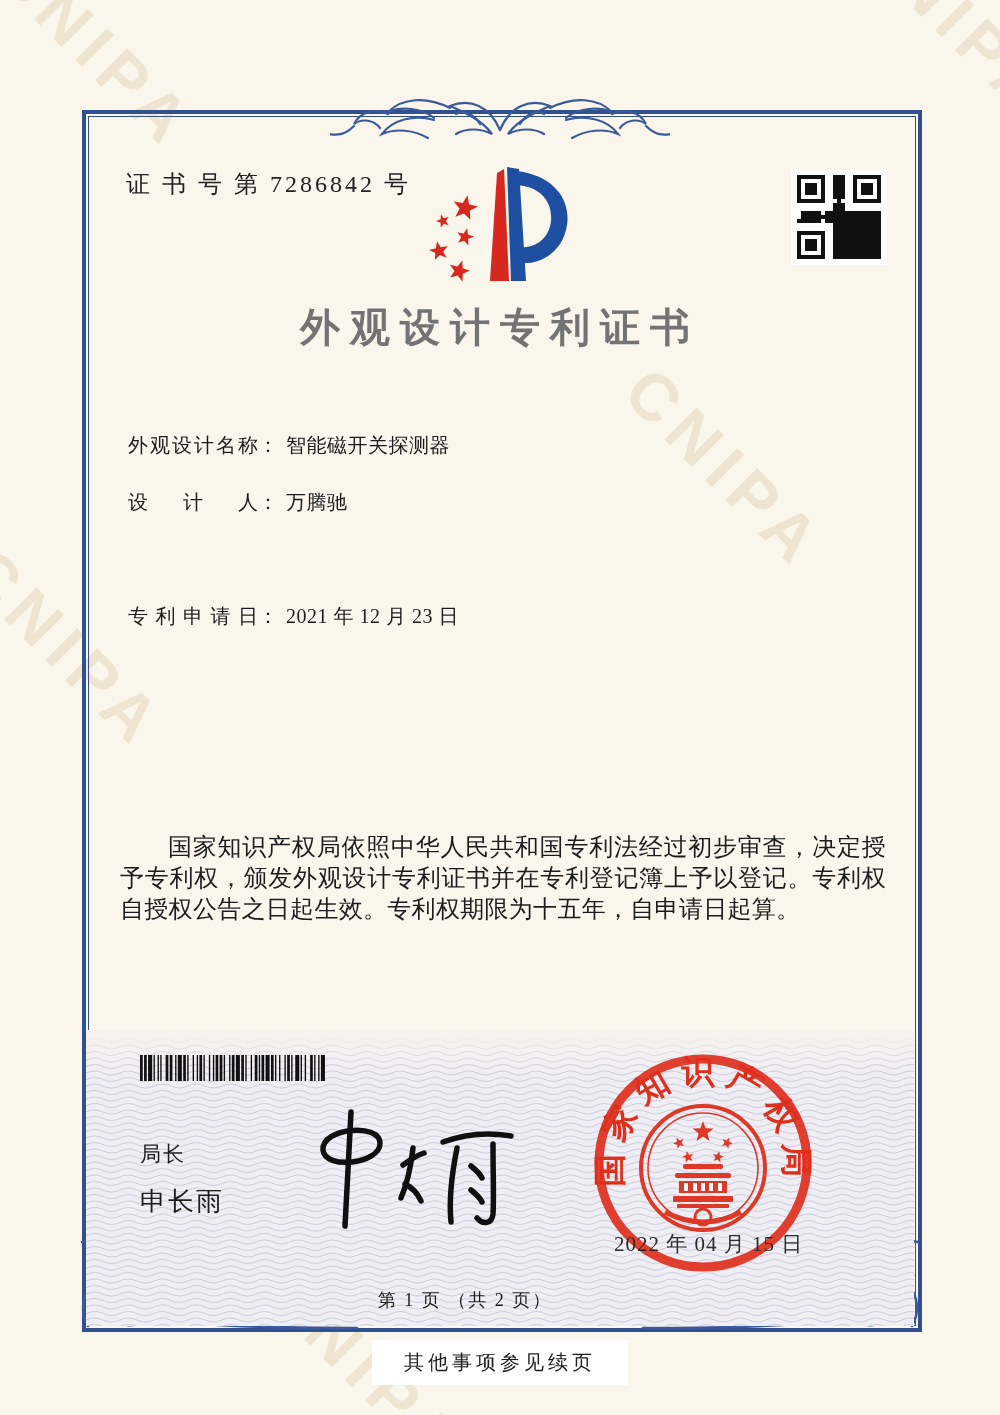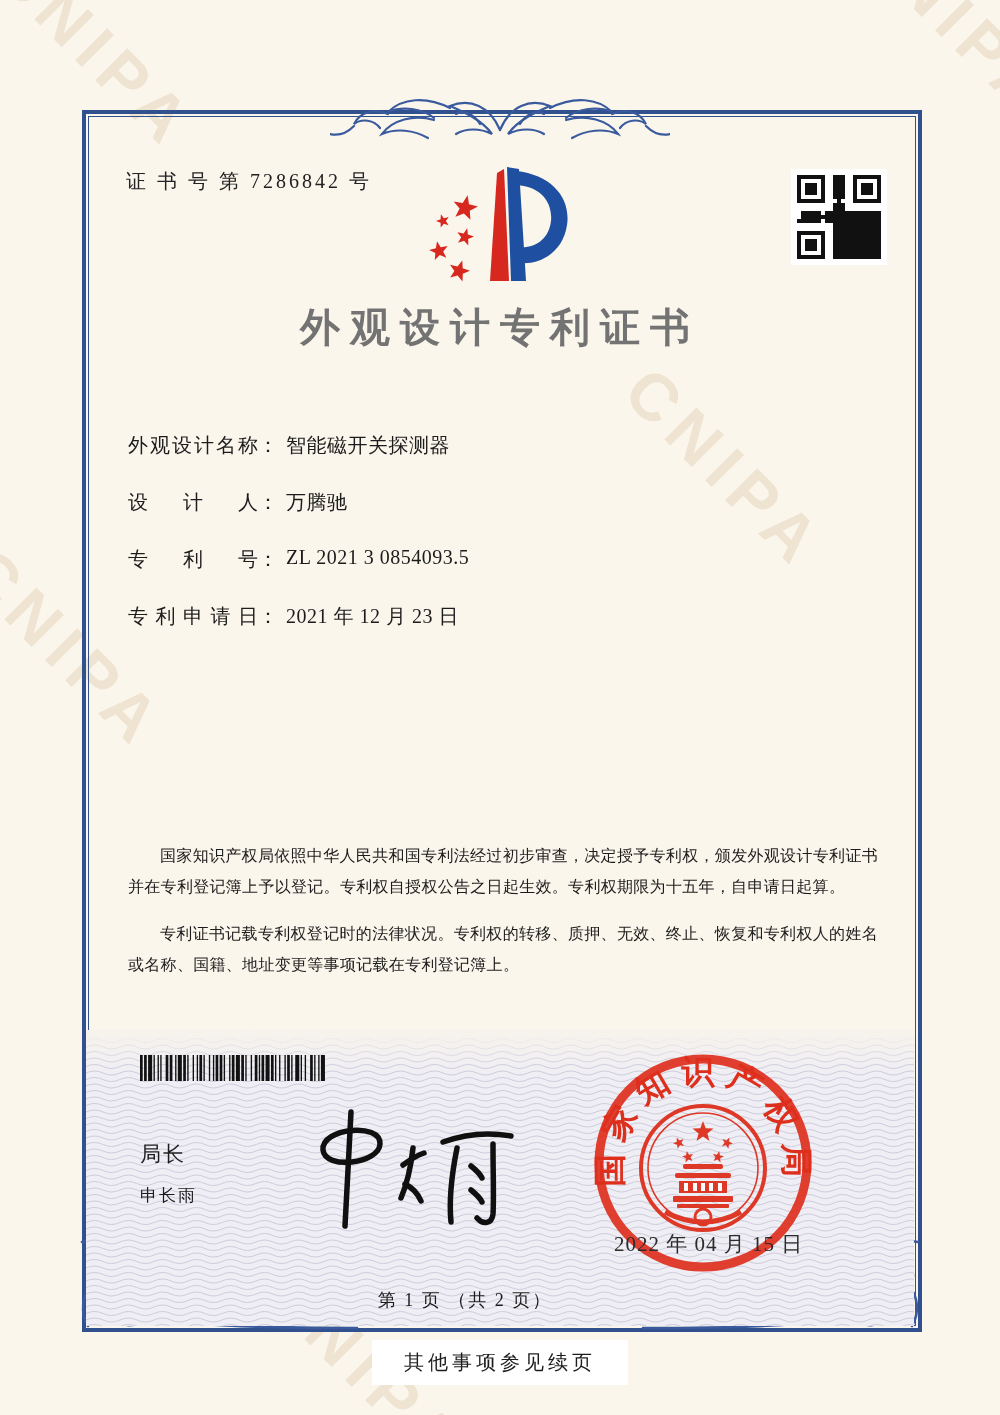--- a/index.html
+++ b/index.html
@@ -3,39 +3,39 @@
 <meta charset="utf-8">
 <style>
   html,body{margin:0;padding:0;}
   .page{position:relative;width:1000px;height:1415px;background:#fbf6ec;overflow:hidden;
         font-family:"Liberation Serif","DejaVu Serif",serif;color:#1c1c1c;}
   .watermark{position:absolute;font-family:"Liberation Sans","DejaVu Sans",sans-serif;
              font-weight:bold;font-size:66px;letter-spacing:10px;color:rgba(198,160,120,.22);
              transform:rotate(45deg);white-space:nowrap;pointer-events:none;}
   .frame{position:absolute;left:82px;top:110px;width:832px;height:1214px;border:4px solid #31508e;}
   .frame-inner{position:absolute;inset:2px;border:1px solid #31508e;}
-  .cert-no{position:absolute;left:126px;top:168px;font-size:20px;letter-spacing:3px;color:#222;}
+  .cert-no{position:absolute;left:126px;top:168px;font-size:24px;letter-spacing:3px;color:#222;}
   .logo{position:absolute;left:413px;top:163px;width:180px;height:132px;}
   .qr{position:absolute;left:791px;top:169px;width:96px;height:96px;background:#fff;}
   .title{position:absolute;left:82px;top:300px;width:836px;text-align:center;
          font-size:40px;font-weight:bold;letter-spacing:10px;color:#737373;}
   .field{position:absolute;left:128px;font-size:20px;white-space:nowrap;}
   .flabel{display:inline-block;width:130px;text-align:justify;text-align-last:justify;vertical-align:top;}
   .fcolon{display:inline-block;padding-right:8px;vertical-align:top;}
   .fvalue{display:inline-block;vertical-align:top;letter-spacing:.5px;}
   .field.addr{white-space:normal;}
   .field.addr .fvalue{max-width:565px;line-height:33px;}
   .grant-no-group{position:absolute;left:384px;top:0;white-space:nowrap;}
   .paras{position:absolute;left:112px;top:824px;width:782px;}
-  .paras p{margin:16px;font-size:16px;line-height:31px;text-align:justify;text-indent:2em;letter-spacing:.3px;}
+  .paras p{margin:8px;font-size:24px;line-height:31px;text-align:justify;text-indent:2em;letter-spacing:.3px;}
   .waveband{position:absolute;left:86px;top:1030px;width:828px;height:296px;overflow:hidden;
             background:linear-gradient(#f7f3ec 0,#efeef4 46px,#efeef4 100%);}
   .barcode{position:absolute;left:140px;top:1055px;width:256px;height:26px;}
   .signer-title{position:absolute;left:140px;top:1140px;font-family:Liberation Sans, sans-serif;font-size:21px;letter-spacing:2px;}
-  .signer-name{position:absolute;left:140px;top:1184px;font-family:"Liberation Sans","DejaVu Sans",sans-serif;font-size:17px;letter-spacing:2px;}
+  .signer-name{position:absolute;left:140px;top:1184px;font-family:"Liberation Sans","DejaVu Sans",sans-serif;font-size:26px;letter-spacing:2px;}
   .signature{position:absolute;left:285px;top:1098px;width:250px;height:140px;}
   .seal{position:absolute;left:580px;top:1040px;width:246px;height:246px;}
   .seal-date{position:absolute;left:614px;top:1230px;font-size:21px;letter-spacing:1px;color:#2b2b2b;white-space:nowrap;}
   .page-indicator{position:absolute;left:82px;top:1288px;width:766px;text-align:center;font-size:18px;letter-spacing:2px;}
   .footer-note{position:absolute;left:50%;transform:translateX(-50%);top:1340px;background:#ffffff;
                padding:9px 32px;font-size:20px;letter-spacing:4px;white-space:nowrap;}
   .ornament-top{position:absolute;left:330px;top:84px;width:340px;height:70px;}
   .corner-bl{position:absolute;left:62px;top:1232px;width:300px;height:100px;}
   .corner-br{position:absolute;left:638px;top:1232px;width:300px;height:100px;transform:scaleX(-1);}
   svg{display:block;}
@@ -402,30 +402,26 @@
     </svg>
 
   <div class="title">外观设计专利证书</div>
 
   <div class="field" style="top:432px">
     <span class="flabel">外观设计名称</span><span class="fcolon">：</span><span class="fvalue">智能磁开关探测器</span>
   </div>
   <div class="field" style="top:489px">
     <span class="flabel">设计人</span><span class="fcolon">：</span><span class="fvalue">万腾驰</span>
   </div>
-  <div class="field" style="top:546px">
-    <span class="flabel">专利号</span><span class="fcolon">：</span><span class="fvalue">ZL 2021 3 0854093.5</span>
-  </div>
   <div class="field" style="top:603px">
     <span class="flabel">专利申请日</span><span class="fcolon">：</span><span class="fvalue">2021 年 12 月 23 日</span>
   </div>
 
   <div class="paras">
     <p>国家知识产权局依照中华人民共和国专利法经过初步审查，决定授予专利权，颁发外观设计专利证书并在专利登记簿上予以登记。专利权自授权公告之日起生效。专利权期限为十五年，自申请日起算。</p>
-    <p>专利证书记载专利权登记时的法律状况。专利权的转移、质押、无效、终止、恢复和专利权人的姓名或名称、国籍、地址变更等事项记载在专利登记簿上。</p>
   </div>
 
   <div class="waveband">
     <svg id="waves-svg" width="828" height="296" viewBox="0 0 828 296">
         <path d="M0 4 q8.5 -4 17 0 q8.5 4 17 0 q8.5 -4 17 0 q8.5 4 17 0 q8.5 -4 17 0 q8.5 4 17 0 q8.5 -4 17 0 q8.5 4 17 0 q8.5 -4 17 0 q8.5 4 17 0 q8.5 -4 17 0 q8.5 4 17 0 q8.5 -4 17 0 q8.5 4 17 0 q8.5 -4 17 0 q8.5 4 17 0 q8.5 -4 17 0 q8.5 4 17 0 q8.5 -4 17 0 q8.5 4 17 0 q8.5 -4 17 0 q8.5 4 17 0 q8.5 -4 17 0 q8.5 4 17 0 q8.5 -4 17 0 q8.5 4 17 0 q8.5 -4 17 0 q8.5 4 17 0 q8.5 -4 17 0 q8.5 4 17 0 q8.5 -4 17 0 q8.5 4 17 0 q8.5 -4 17 0 q8.5 4 17 0 q8.5 -4 17 0 q8.5 4 17 0 q8.5 -4 17 0 q8.5 4 17 0 q8.5 -4 17 0 q8.5 4 17 0 q8.5 -4 17 0 q8.5 4 17 0 q8.5 -4 17 0 q8.5 4 17 0 q8.5 -4 17 0 q8.5 4 17 0 q8.5 -4 17 0 q8.5 4 17 0 q8.5 -4 17 0 q8.5 4 17 0" stroke="#c8c5d6" stroke-width="1" fill="none" opacity="0.00"></path>
         <path d="M0 10.5 q8.5 -4 17 0 q8.5 4 17 0 q8.5 -4 17 0 q8.5 4 17 0 q8.5 -4 17 0 q8.5 4 17 0 q8.5 -4 17 0 q8.5 4 17 0 q8.5 -4 17 0 q8.5 4 17 0 q8.5 -4 17 0 q8.5 4 17 0 q8.5 -4 17 0 q8.5 4 17 0 q8.5 -4 17 0 q8.5 4 17 0 q8.5 -4 17 0 q8.5 4 17 0 q8.5 -4 17 0 q8.5 4 17 0 q8.5 -4 17 0 q8.5 4 17 0 q8.5 -4 17 0 q8.5 4 17 0 q8.5 -4 17 0 q8.5 4 17 0 q8.5 -4 17 0 q8.5 4 17 0 q8.5 -4 17 0 q8.5 4 17 0 q8.5 -4 17 0 q8.5 4 17 0 q8.5 -4 17 0 q8.5 4 17 0 q8.5 -4 17 0 q8.5 4 17 0 q8.5 -4 17 0 q8.5 4 17 0 q8.5 -4 17 0 q8.5 4 17 0 q8.5 -4 17 0 q8.5 4 17 0 q8.5 -4 17 0 q8.5 4 17 0 q8.5 -4 17 0 q8.5 4 17 0 q8.5 -4 17 0 q8.5 4 17 0 q8.5 -4 17 0 q8.5 4 17 0" stroke="#c8c5d6" stroke-width="1" fill="none" opacity="0.17"></path>
         <path d="M0 17 q8.5 -4 17 0 q8.5 4 17 0 q8.5 -4 17 0 q8.5 4 17 0 q8.5 -4 17 0 q8.5 4 17 0 q8.5 -4 17 0 q8.5 4 17 0 q8.5 -4 17 0 q8.5 4 17 0 q8.5 -4 17 0 q8.5 4 17 0 q8.5 -4 17 0 q8.5 4 17 0 q8.5 -4 17 0 q8.5 4 17 0 q8.5 -4 17 0 q8.5 4 17 0 q8.5 -4 17 0 q8.5 4 17 0 q8.5 -4 17 0 q8.5 4 17 0 q8.5 -4 17 0 q8.5 4 17 0 q8.5 -4 17 0 q8.5 4 17 0 q8.5 -4 17 0 q8.5 4 17 0 q8.5 -4 17 0 q8.5 4 17 0 q8.5 -4 17 0 q8.5 4 17 0 q8.5 -4 17 0 q8.5 4 17 0 q8.5 -4 17 0 q8.5 4 17 0 q8.5 -4 17 0 q8.5 4 17 0 q8.5 -4 17 0 q8.5 4 17 0 q8.5 -4 17 0 q8.5 4 17 0 q8.5 -4 17 0 q8.5 4 17 0 q8.5 -4 17 0 q8.5 4 17 0 q8.5 -4 17 0 q8.5 4 17 0 q8.5 -4 17 0 q8.5 4 17 0" stroke="#c8c5d6" stroke-width="1" fill="none" opacity="0.33"></path>
         <path d="M0 23.5 q8.5 -4 17 0 q8.5 4 17 0 q8.5 -4 17 0 q8.5 4 17 0 q8.5 -4 17 0 q8.5 4 17 0 q8.5 -4 17 0 q8.5 4 17 0 q8.5 -4 17 0 q8.5 4 17 0 q8.5 -4 17 0 q8.5 4 17 0 q8.5 -4 17 0 q8.5 4 17 0 q8.5 -4 17 0 q8.5 4 17 0 q8.5 -4 17 0 q8.5 4 17 0 q8.5 -4 17 0 q8.5 4 17 0 q8.5 -4 17 0 q8.5 4 17 0 q8.5 -4 17 0 q8.5 4 17 0 q8.5 -4 17 0 q8.5 4 17 0 q8.5 -4 17 0 q8.5 4 17 0 q8.5 -4 17 0 q8.5 4 17 0 q8.5 -4 17 0 q8.5 4 17 0 q8.5 -4 17 0 q8.5 4 17 0 q8.5 -4 17 0 q8.5 4 17 0 q8.5 -4 17 0 q8.5 4 17 0 q8.5 -4 17 0 q8.5 4 17 0 q8.5 -4 17 0 q8.5 4 17 0 q8.5 -4 17 0 q8.5 4 17 0 q8.5 -4 17 0 q8.5 4 17 0 q8.5 -4 17 0 q8.5 4 17 0 q8.5 -4 17 0 q8.5 4 17 0" stroke="#c8c5d6" stroke-width="1" fill="none" opacity="0.50"></path>
         <path d="M0 30 q8.5 -4 17 0 q8.5 4 17 0 q8.5 -4 17 0 q8.5 4 17 0 q8.5 -4 17 0 q8.5 4 17 0 q8.5 -4 17 0 q8.5 4 17 0 q8.5 -4 17 0 q8.5 4 17 0 q8.5 -4 17 0 q8.5 4 17 0 q8.5 -4 17 0 q8.5 4 17 0 q8.5 -4 17 0 q8.5 4 17 0 q8.5 -4 17 0 q8.5 4 17 0 q8.5 -4 17 0 q8.5 4 17 0 q8.5 -4 17 0 q8.5 4 17 0 q8.5 -4 17 0 q8.5 4 17 0 q8.5 -4 17 0 q8.5 4 17 0 q8.5 -4 17 0 q8.5 4 17 0 q8.5 -4 17 0 q8.5 4 17 0 q8.5 -4 17 0 q8.5 4 17 0 q8.5 -4 17 0 q8.5 4 17 0 q8.5 -4 17 0 q8.5 4 17 0 q8.5 -4 17 0 q8.5 4 17 0 q8.5 -4 17 0 q8.5 4 17 0 q8.5 -4 17 0 q8.5 4 17 0 q8.5 -4 17 0 q8.5 4 17 0 q8.5 -4 17 0 q8.5 4 17 0 q8.5 -4 17 0 q8.5 4 17 0 q8.5 -4 17 0 q8.5 4 17 0" stroke="#c8c5d6" stroke-width="1" fill="none" opacity="0.67"></path>
         <path d="M0 36.5 q8.5 -4 17 0 q8.5 4 17 0 q8.5 -4 17 0 q8.5 4 17 0 q8.5 -4 17 0 q8.5 4 17 0 q8.5 -4 17 0 q8.5 4 17 0 q8.5 -4 17 0 q8.5 4 17 0 q8.5 -4 17 0 q8.5 4 17 0 q8.5 -4 17 0 q8.5 4 17 0 q8.5 -4 17 0 q8.5 4 17 0 q8.5 -4 17 0 q8.5 4 17 0 q8.5 -4 17 0 q8.5 4 17 0 q8.5 -4 17 0 q8.5 4 17 0 q8.5 -4 17 0 q8.5 4 17 0 q8.5 -4 17 0 q8.5 4 17 0 q8.5 -4 17 0 q8.5 4 17 0 q8.5 -4 17 0 q8.5 4 17 0 q8.5 -4 17 0 q8.5 4 17 0 q8.5 -4 17 0 q8.5 4 17 0 q8.5 -4 17 0 q8.5 4 17 0 q8.5 -4 17 0 q8.5 4 17 0 q8.5 -4 17 0 q8.5 4 17 0 q8.5 -4 17 0 q8.5 4 17 0 q8.5 -4 17 0 q8.5 4 17 0 q8.5 -4 17 0 q8.5 4 17 0 q8.5 -4 17 0 q8.5 4 17 0 q8.5 -4 17 0 q8.5 4 17 0" stroke="#c8c5d6" stroke-width="1" fill="none" opacity="0.83"></path>

